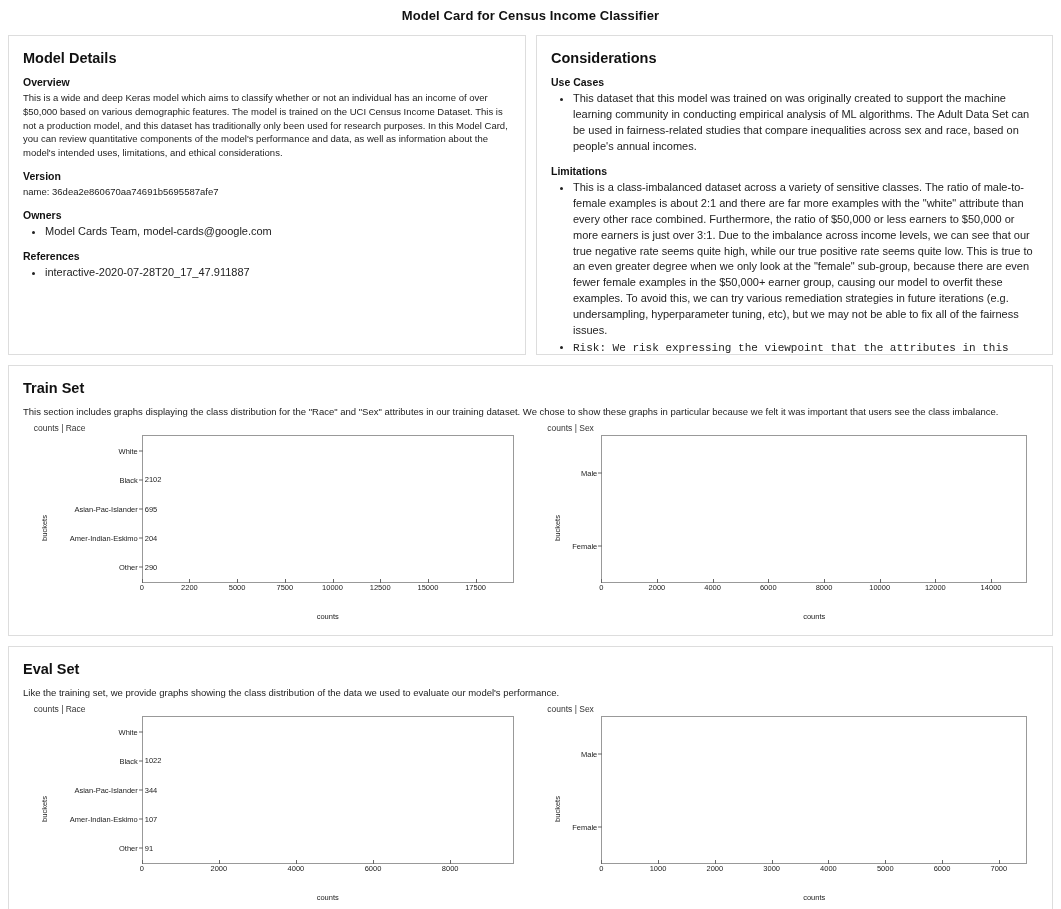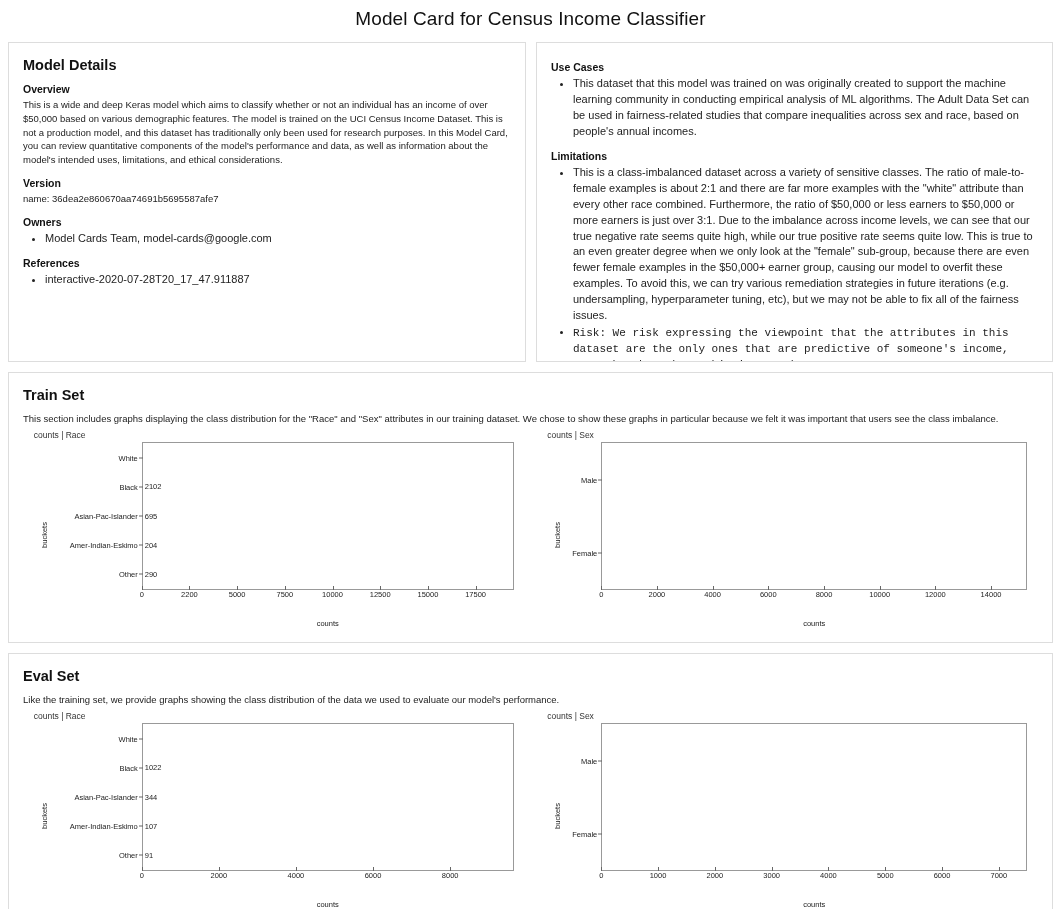--- a/index.html
+++ b/index.html
@@ -7,22 +7,22 @@
     margin: 0; padding: 0;
     background: #ffffff;
     font-family: "Liberation Sans", sans-serif;
     color: #222222;
   }
   body { width: 1061px; }
   .page { width: 1061px; padding: 0 8px 10px 8px; }
 
   .main-title {
     text-align: center;
-    font-size: 19px;
-    font-weight: normal;
+    font-size: 13px;
+    font-weight: bold;
     color: #111111;
     margin: 8px 0 12px 0;
     letter-spacing: .1px;
   }
 
   .row { display: flex; gap: 10px; }
 
   .card {
     border: 1px solid #dddddd;
     background: #ffffff;
@@ -187,20 +187,21 @@
         <li>Model Cards Team, model-cards@google.com</li>
       </ul>
 
       <h3 class="sub-title">References</h3>
       <ul class="bullets">
         <li>interactive-2020-07-28T20_17_47.911887</li>
       </ul>
     </div>
 
     <div class="card card-top col-right">
+      <h2 class="section-title">Considerations</h2>
 
       <h3 class="sub-title">Use Cases</h3>
       <ul class="bullets">
         <li>This dataset that this model was trained on was originally created to support the machine learning community in conducting empirical analysis of ML algorithms. The Adult Data Set can be used in fairness-related studies that compare inequalities across sex and race, based on people's annual incomes.</li>
       </ul>
 
       <h3 class="sub-title">Limitations</h3>
       <ul class="bullets">
         <li>This is a class-imbalanced dataset across a variety of sensitive classes. The ratio of male-to-female examples is about 2:1 and there are far more examples with the "white" attribute than every other race combined. Furthermore, the ratio of $50,000 or less earners to $50,000 or more earners is just over 3:1. Due to the imbalance across income levels, we can see that our true negative rate seems quite high, while our true positive rate seems quite low. This is true to an even greater degree when we only look at the "female" sub-group, because there are even fewer female examples in the $50,000+ earner group, causing our model to overfit these examples. To avoid this, we can try various remediation strategies in future iterations (e.g. undersampling, hyperparameter tuning, etc), but we may not be able to fix all of the fairness issues.</li>
       </ul>

